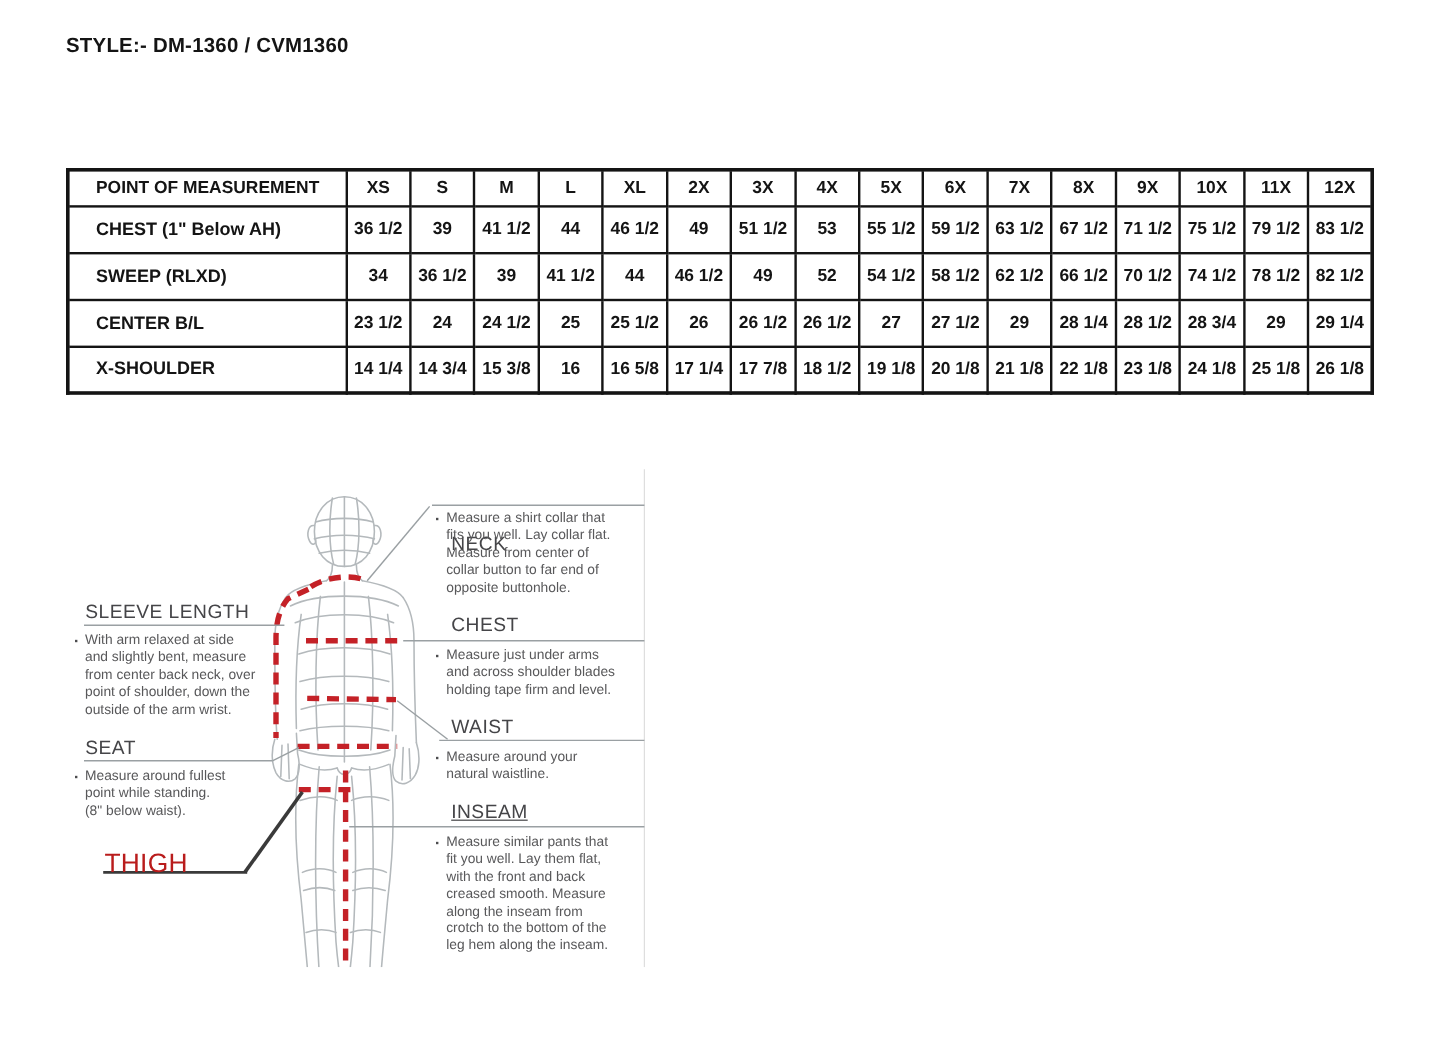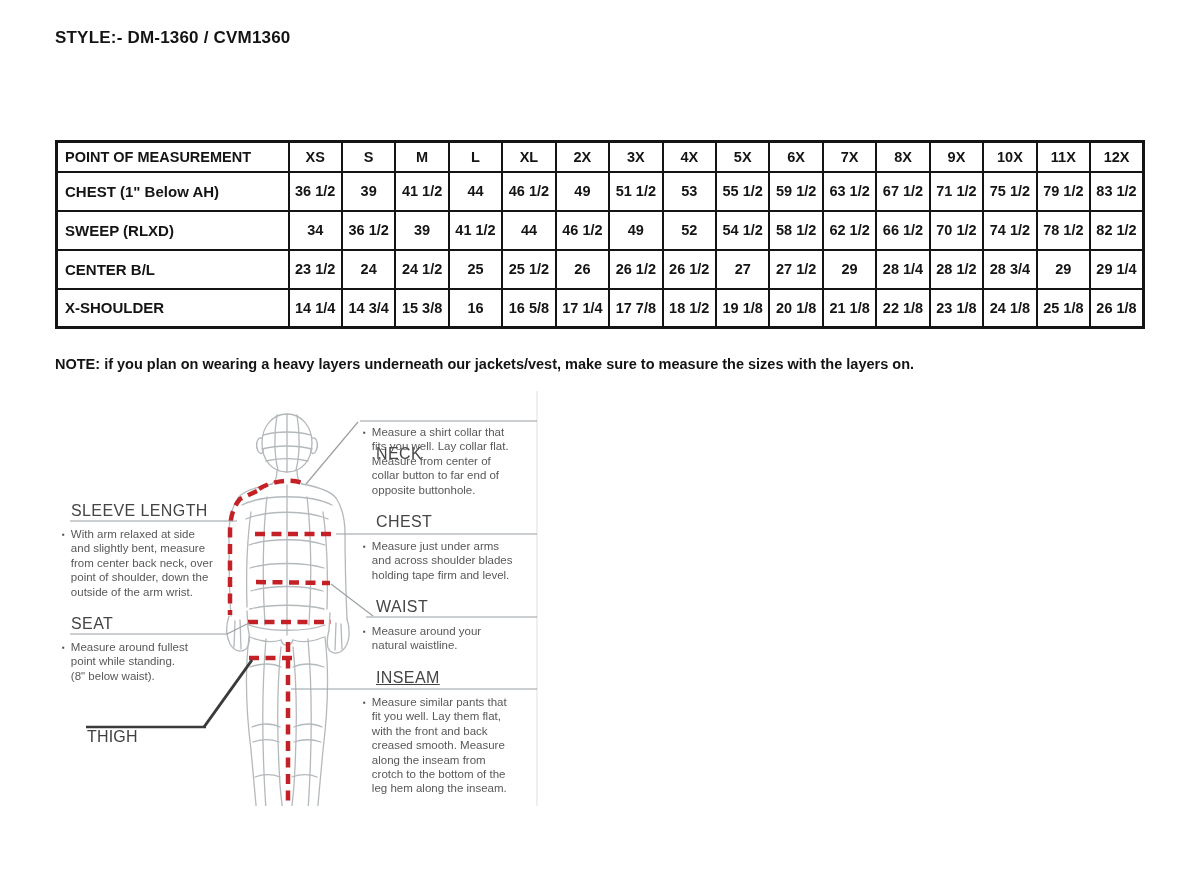--- a/index.html
+++ b/index.html
@@ -17,37 +17,37 @@
     border-collapse:collapse; table-layout:fixed;
     border:3px solid #141414;
     font-size:15px; color:#141414;
   }
   table.size-table th, table.size-table td {
     border:2px solid #141414; text-align:center; vertical-align:middle;
     overflow:hidden; white-space:nowrap;
   }
   table.size-table thead tr { height:30px; }
   table.size-table tbody tr { height:39px; }
-  table.size-table th.measure-col { width:232px; text-align:left; padding-left:7px; }
+  table.size-table th.measure-col { width:232px; text-align:left; padding-left:22px; }
   table.size-table thead th { font-weight:bold; font-size:14.5px; }
   table.size-table tbody th.row-label { font-weight:bold; font-size:15px; }
   table.size-table tbody td { font-weight:600; font-size:14.5px; }
 
   .note-line {
     position:absolute; left:55px; top:356px;
     font-size:14.5px; font-weight:bold; color:#141414;
   }
 
   .guide { position:absolute; left:0; top:385px; width:560px; height:493px; }
   .guide svg { position:absolute; left:0; top:0; }
 
   .g-label {
     position:absolute; font-size:16px; color:#454548; letter-spacing:0.4px;
   }
-  .g-label.thigh { font-size:16px; color:#404040; letter-spacing:0.2px;margin-top:21px; }
+  .g-label.thigh { font-size:22px; color:#b91c1c; letter-spacing:0.2px; }
   .g-desc {
     position:absolute; display:flex; gap:6px;
     font-size:11.5px; line-height:14.4px; color:#58585a;
   }
   .g-desc .bullet { font-size:8px; line-height:8px; margin-top:4px; color:#4c4c4e; }
   .g-desc .txt { white-space:pre-line; }
   .g-desc.thigh { font-size:12.5px; line-height:16.5px; color:#3f3f42; }
 </style>
 </head>
 <body>
@@ -151,21 +151,20 @@
           <td>21 1/8</td>
           <td>22 1/8</td>
           <td>23 1/8</td>
           <td>24 1/8</td>
           <td>25 1/8</td>
           <td>26 1/8</td>
         </tr>
       </tbody>
   </table>
 
-  <div class="note-line">NOTE: if you plan on wearing a heavy layers underneath our jackets/vest, make sure to measure the sizes with the layers on.</div>
 
   <div class="guide">
 
     <svg width="560" height="493" viewBox="0 0 560 493">
 
       <path d="M 537 6 L 537 424" stroke="#dedede" stroke-width="1" fill="none"></path>
 
       <g stroke="#b4b9bc" fill="none" stroke-width="1.3" stroke-linecap="round" stroke-linejoin="round">
         <path d="M 287 29 C 301 29 312 41 312 58 C 312 75 302 87 287 87 C 272 87 262 75 262 58 C 262 41 273 29 287 29 Z"></path>
         <path d="M 262 53 C 257 52 255 60 258 66 C 260 70 264 69 263 64"></path>

